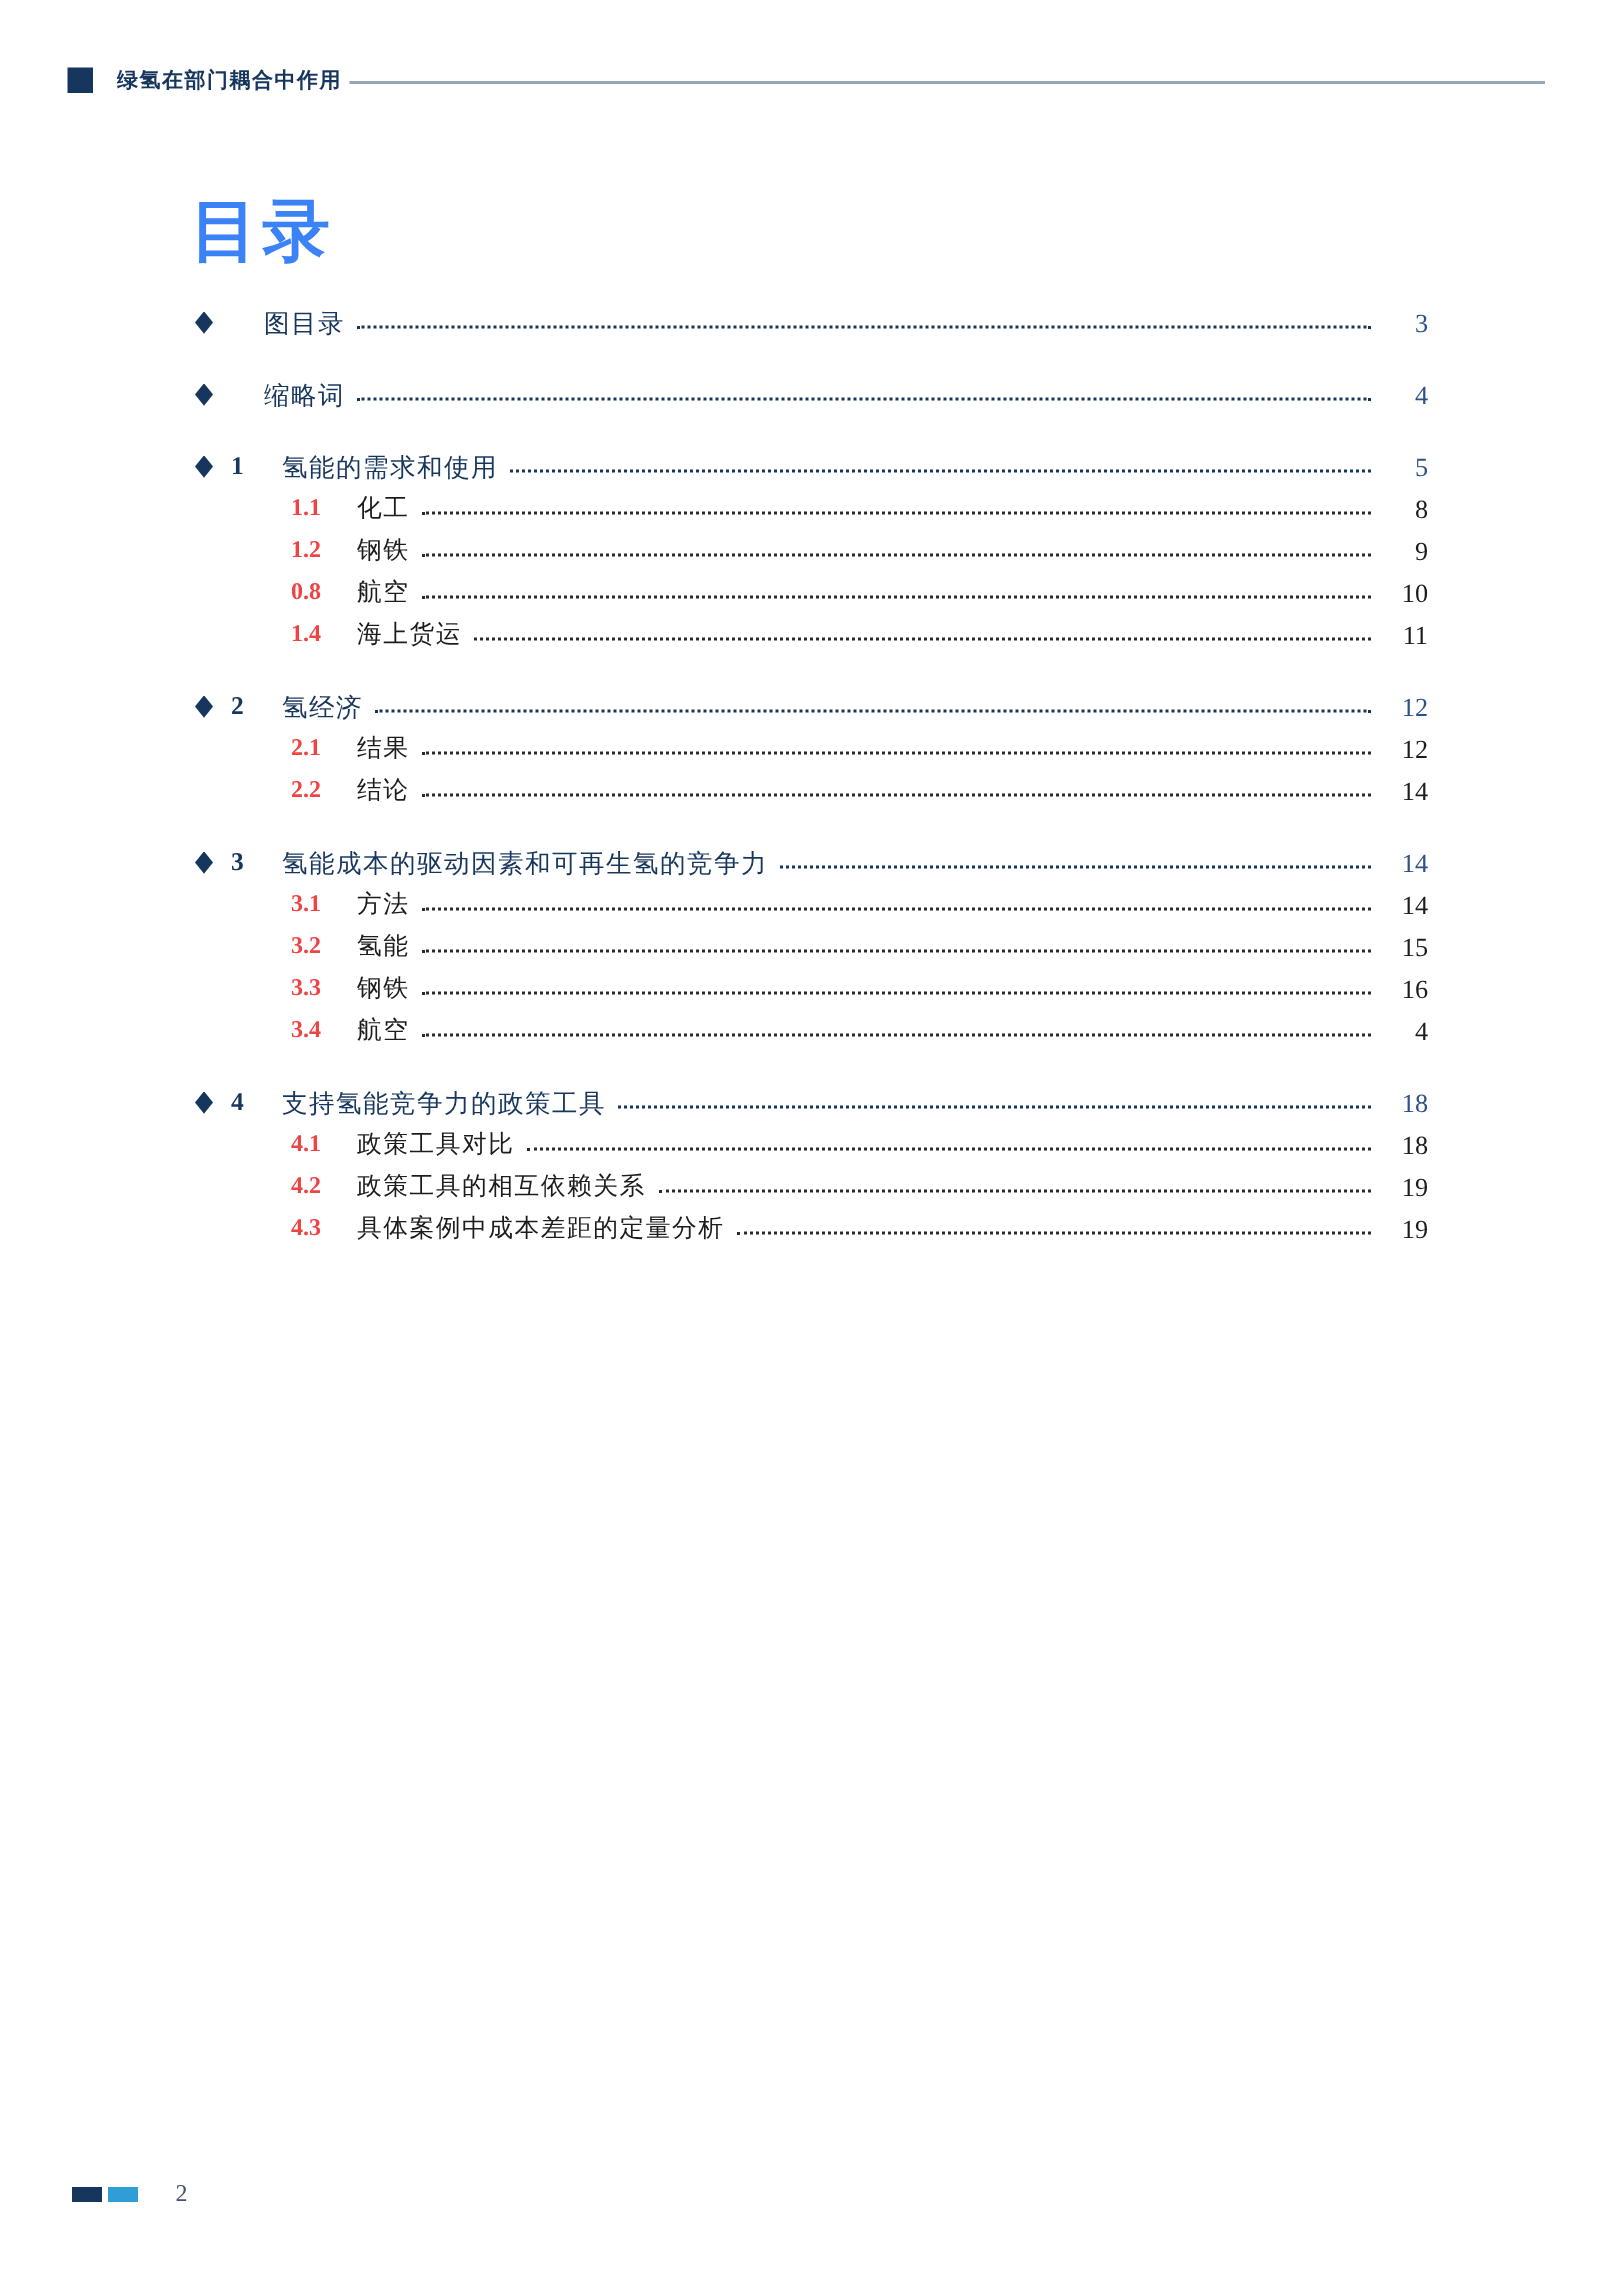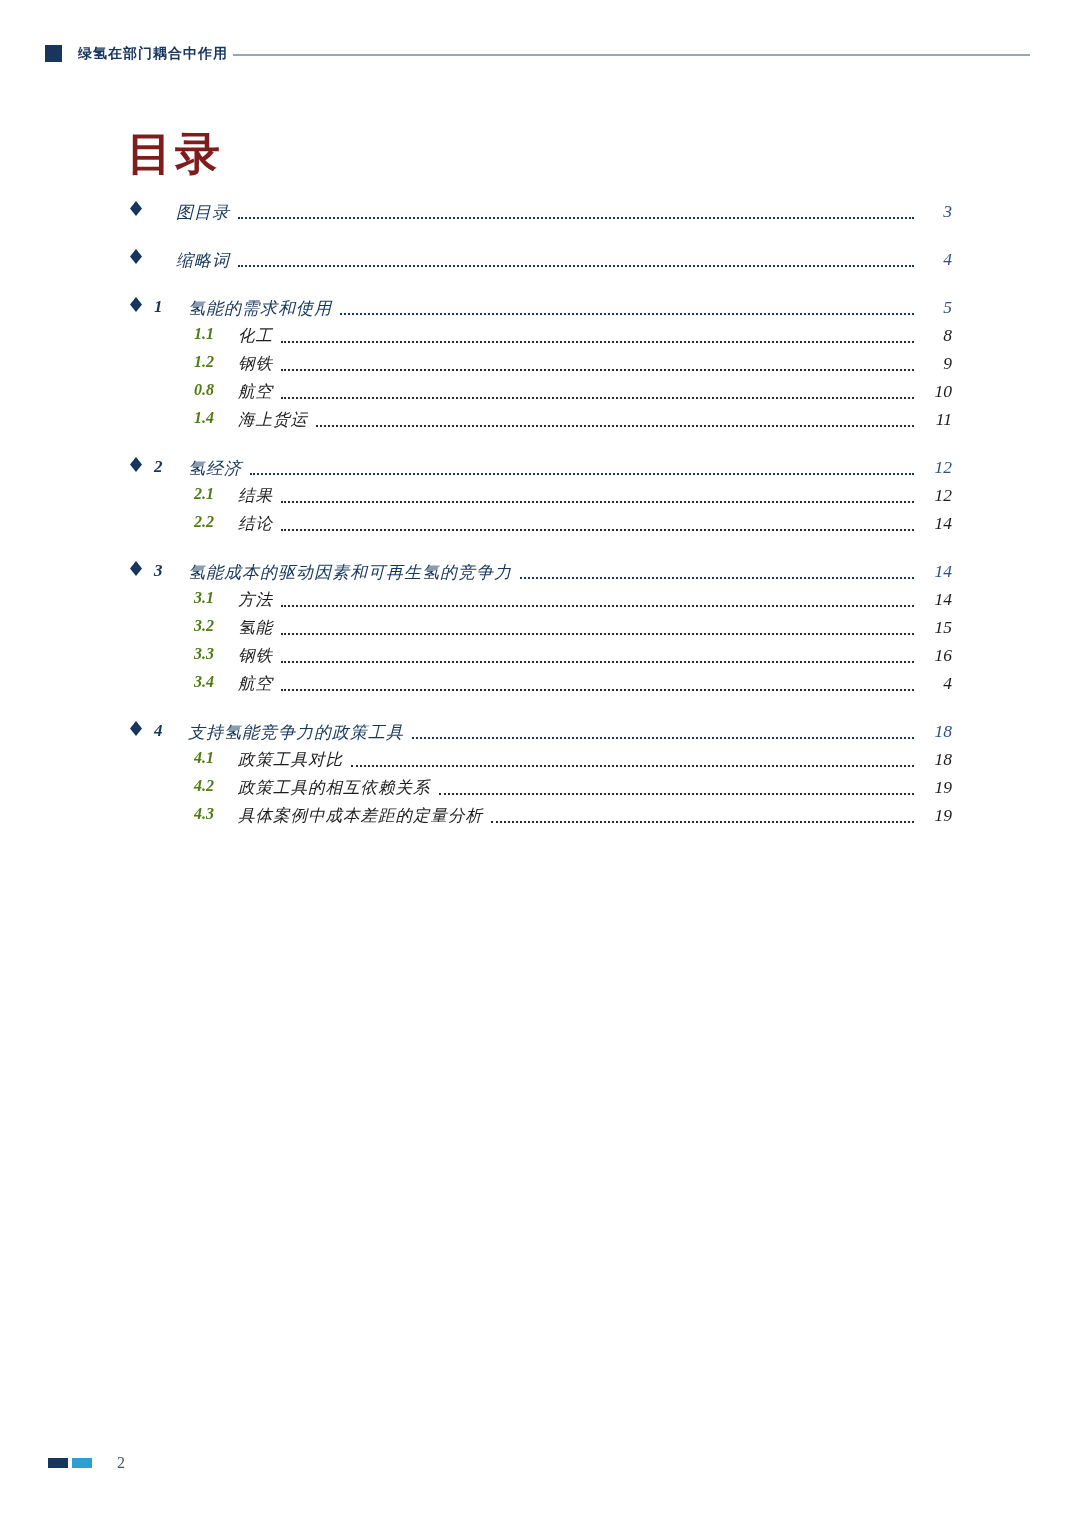--- a/index.html
+++ b/index.html
@@ -22,43 +22,43 @@
     font-size:14px;font-weight:bold;color:#17365d;letter-spacing:1px;white-space:nowrap;
   }
   .header-rule{
     position:absolute;left:188px;right:2px;top:10px;height:2px;background:#97a5b4;
   }
 
   
   .toc-title{
     position:absolute;left:127px;top:128px;
     font-family:"Liberation Sans","DejaVu Sans",sans-serif;
-    font-size:45px;font-weight:bold;color:#7f1d1d;letter-spacing:3px;line-height:1.15;
+    font-size:45px;font-weight:bold;color:#3b82f6;letter-spacing:3px;line-height:1.15;
   }
 
   
   .toc-list{position:absolute;left:130px;top:201px;width:822px;}
-  .row{display:flex;align-items:flex-start;height:28px;font-style:italic;}
+  .row{display:flex;align-items:center;height:28px;}
   .row.top{margin-top:20px;}
   .row.top:first-child{margin-top:0;}
 
   .bullet-box{width:24px;flex:0 0 24px;display:flex;align-items:center;}
   .bullet{
     width:12px;height:15px;background:#17365d;
     clip-path:polygon(50% 0,100% 50%,50% 100%,0 50%);
   }
   .row.sub{padding-left:64px;}
 
   .num{
     flex:0 0 auto;font-weight:600;white-space:nowrap;
     font-size:17px;
   }
   .row.top .num{width:34px;color:#17365d;}
   .row.top.no-num .num{width:22px;}
-  .row.sub .num{width:44px;color:#4d7c0f;font-size:16px;}
+  .row.sub .num{width:44px;color:#ef4444;font-size:16px;}
 
   .label{
     flex:0 0 auto;white-space:nowrap;letter-spacing:1px;
   }
   .row.top .label{font-size:17px;color:#17365d;}
   .row.sub .label{font-size:16.5px;color:#1c1c1c;}
 
   .leader{
     flex:1 1 auto;height:0;margin:0 8px;align-self:center;
     transform:translateY(3px);

